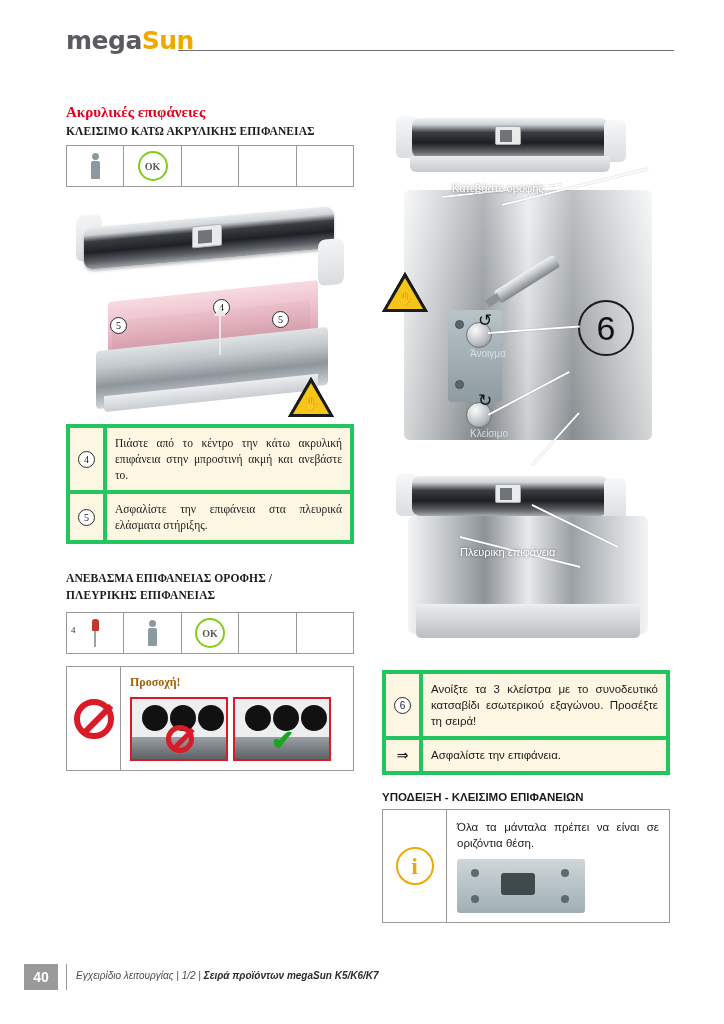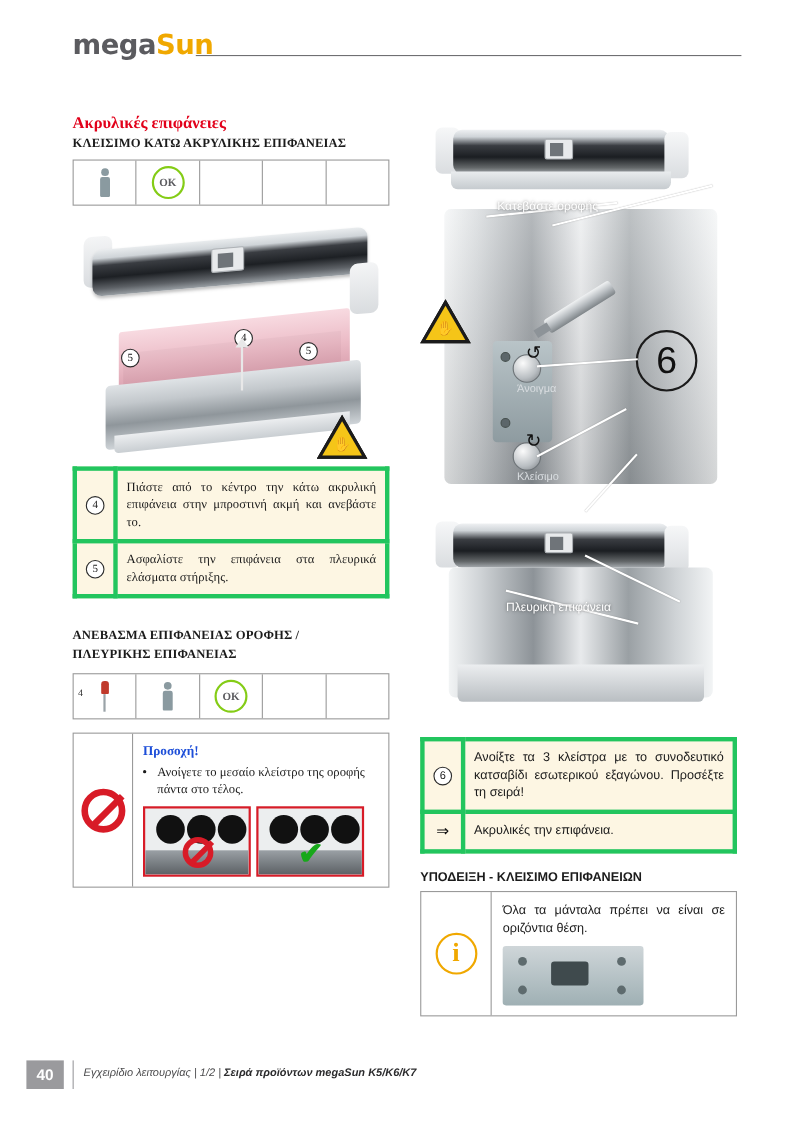--- a/index.html
+++ b/index.html
@@ -317,21 +317,21 @@
     left: -3px; top: 12px;
     width: 40px; height: 6px;
     background: #d81b27;
     transform: rotate(-45deg);
     transform-origin: center;
   }
   .attention .right-cell { flex: 1; padding: 8px 9px 9px 9px; }
   .attention h4 {
     margin: 0 0 4px 0;
     font-size: 12px;
-    color: #1d4ed8;
+    color: #a16207;
     font-weight: bold;
   }
   .attention p {
     margin: 0 0 5px 0;
     font-size: 11.5px;
     line-height: 16px;
   }
   .attention ul { margin: 0; padding-left: 13px; }
   .attention li { font-size: 11.5px; line-height: 16px; }
 
@@ -684,23 +684,20 @@
     <div class="icon-cell"></div>
     <div class="icon-cell"></div>
   </div>
 
   <div class="attention" style="margin-top:2px;">
     <div class="left-cell">
       <div class="no-sign"></div>
     </div>
     <div class="right-cell">
       <h4>Προσοχή!</h4>
-      <ul>
-        <li>Ανοίγετε το μεσαίο κλείστρο της οροφής πάντα στο τέλος.</li>
-      </ul>
       <div class="photo-pair">
         <div class="photo">
           <div class="lampdark" style="left:10px;"></div>
           <div class="lampdark" style="left:38px;"></div>
           <div class="lampdark" style="left:66px;"></div>
           <div class="bar"></div>
           <div class="mini-no"></div>
         </div>
         <div class="photo good">
           <div class="lampdark" style="left:10px;"></div>
@@ -780,21 +777,21 @@
         <tr>
       <td class="num">
         <span class="num-circle">6</span>
       </td>
       <td class="txt">Ανοίξτε τα 3 κλείστρα με το συνοδευτικό κατσαβίδι εσωτερικού εξαγώνου. Προσέξτε τη σειρά!</td>
     </tr>
     <tr>
       <td class="num">
         <span class="arrow-glyph">⇒</span>
       </td>
-      <td class="txt">Ακρυλικές την επιφάνεια.</td>
+      <td class="txt">Ασφαλίστε την επιφάνεια.</td>
     </tr>
   </tbody>
     </table>
 
   <div class="hint-title">ΥΠΟΔΕΙΞΗ - ΚΛΕΙΣΙΜΟ ΕΠΙΦΑΝΕΙΩΝ</div>
 
   <div class="info-box">
     <div class="i-cell">
       <div class="info-circle">i</div>
     </div>

